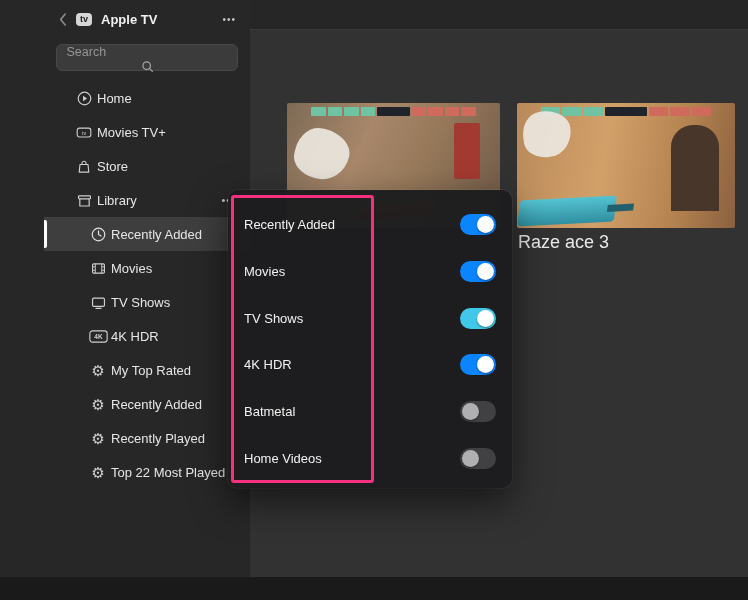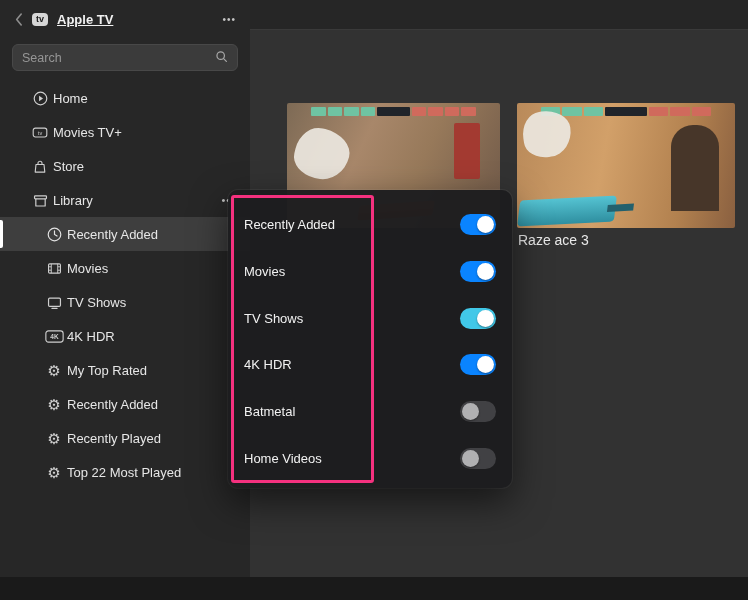--- a/index.html
+++ b/index.html
@@ -6,30 +6,30 @@
   html,body { width:748px; height:600px; }
   body {
     position:relative; overflow:hidden;
     background:#323232;
     font-family:"Liberation Sans", sans-serif;
     color:#e9e9e9;
     -webkit-font-smoothing:antialiased;
   }
 
   
-  .sidebar { position:absolute; left:0; top:0; width:250px; height:600px; background:#272727; z-index:2; }
+  .sidebar { position:absolute; left:0; top:0; width:250px; height:600px; background:#272727; z-index:2;padding-left:44px; }
   .sb-header { display:flex; align-items:center; height:38px; padding:0 14px; gap:9px; }
   .back-btn { display:flex; align-items:center; cursor:pointer; }
   .tv-logo { background:#d6d6d6; color:#1c1c1c; font-size:9px; font-weight:bold;
              border-radius:4px; padding:2px 4px; line-height:1; }
-  .sb-title { font-size:13px; font-weight:bold; color:#f0f0f0;text-decoration:underline; }
+  .sb-title { font-size:13px; font-weight:bold; color:#f0f0f0; }
   .sb-more { margin-left:auto; color:#c4c4c4; font-size:10px; letter-spacing:1px; cursor:pointer; }
 
   .search { margin:6px 12px 10px 12px; height:27px; background:#3b3b3b; border:1px solid #484848;
-            border-radius:6px; display:flex; align-items:center; padding:0 9px; }
+            border-radius:6px; display:flex; align-items:center; padding:0 9px;flex-direction:column; }
   .search input { flex:1; background:transparent; border:none; outline:none; color:#e4e4e4;
                   font-size:12.5px; font-family:"Liberation Sans",sans-serif; }
   .search input::placeholder { color:#969696; }
 
   .side-list { margin-top:4px; }
   .side-item { display:flex; align-items:center; height:34px; padding-left:30px; gap:3px;
                font-size:13px; color:#e6e6e6; position:relative; cursor:pointer; }
   .side-item.indent { padding-left:44px; }
   .side-item.selected { background:#3e3e3e; }
   .side-item.selected::before { content:""; position:absolute; left:0; top:3px; bottom:3px;
@@ -59,21 +59,21 @@
            border-radius:42% 58% 50% 50% / 55% 45% 60% 40%; transform:rotate(14deg); }
   .splat.s1 { left:8px; top:26px; width:54px; height:50px; }
   .splat.s2 { left:6px; top:8px; width:48px; height:46px; transform:rotate(-8deg); }
   .banner { position:absolute; right:20px; top:20px; width:26px; height:56px; background:#a33a31; border-radius:2px; }
   .gun1 { position:absolute; left:72px; bottom:10px; width:74px; height:15px;
           background:linear-gradient(#e06a2c,#b8430f); transform:skewX(-14deg) rotate(-4deg); border-radius:3px; }
   .arch { position:absolute; right:16px; top:22px; width:48px; height:86px; background:#473629; border-radius:22px 22px 0 0; }
   .gun2 { position:absolute; left:2px; bottom:4px; width:96px; height:26px;
           background:linear-gradient(#55c3d2,#2f8fa0); transform:skewX(-10deg) rotate(-3deg); border-radius:4px; }
   .gun2::after { content:""; position:absolute; right:-18px; top:9px; width:26px; height:7px; background:#23606d; }
-  .video-label { position:absolute; left:518px; top:232px; font-size:14px; color:#e9e9e9; z-index:3; }
+  .video-label { position:absolute; left:518px; top:232px; font-size:18px; color:#e9e9e9; z-index:3; }
 
   
   .popup { position:absolute; left:228px; top:190px; width:284px; height:298px;
            background:rgba(29,29,31,0.97); border-radius:10px; z-index:20;
            box-shadow:0 14px 36px rgba(0,0,0,.55), 0 0 0 1px rgba(255,255,255,.06);
            padding:11px 0 6px 0; display:flex; flex-direction:column; }
   .pop-row { flex:1; display:flex; align-items:center; padding:0 16px; cursor:pointer; }
   .pop-label { font-size:13px; color:#f2f2f2; }
   .tgl { margin-left:auto; width:36px; height:21px; border-radius:11px; position:relative; flex:none; cursor:pointer; }
   .tgl::after { content:""; position:absolute; top:2px; width:17px; height:17px; border-radius:50%; }

